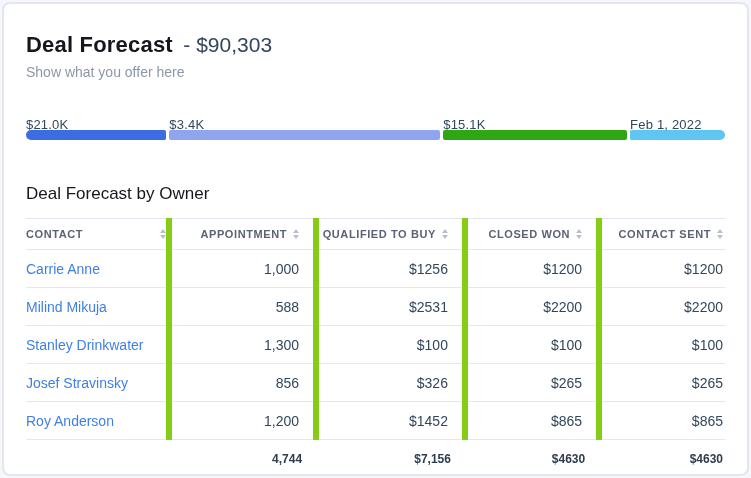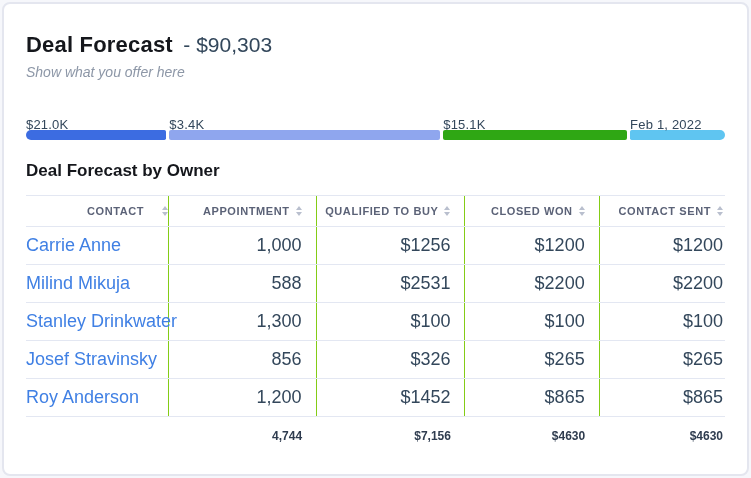--- a/index.html
+++ b/index.html
@@ -10,52 +10,52 @@
   }
   .card {
     position:absolute; left:2px; top:2px; right:2px; bottom:2px;
     background:#ffffff; border:2px solid #e4e6ef; border-radius:8px;
     box-sizing:border-box; padding:18px 22px 0 22px; overflow:hidden;
   }
   
   .title-row { margin-top:10px; white-space:nowrap; }
   .title-main { font-size:22px; font-weight:bold; color:#15171c; letter-spacing:.2px; }
   .title-amount { font-size:21px; font-weight:normal; color:#33475b; margin-left:6px; }
-  .subtitle { margin-top:6px; font-size:14px; color:#8d97a7;font-style:italic; }
+  .subtitle { margin-top:6px; font-size:14px; color:#8d97a7; }
 
   
   .progress-labels { position:relative; height:16px; margin-top:25px; }
   .progress-label {
     position:absolute; top:12px; font-size:13px; color:#33475b;
     letter-spacing:.2px; white-space:nowrap;
   }
   .progress-bar { display:flex; gap:3px; height:10px; margin-top:9px; }
   .progress-segment { flex-basis:0; border-radius:2px; }
   .progress-segment:first-child { border-top-left-radius:6px; border-bottom-left-radius:6px; }
   .progress-segment:last-child  { border-top-right-radius:6px; border-bottom-right-radius:6px; }
 
   
-  .section-title { margin-top:21px; font-size:17px; font-weight:bold; color:#15171c; }
+  .section-title { margin-top:44px; font-size:17px; font-weight:normal; color:#15171c; }
 
   
   table { width:100%; border-collapse:collapse; table-layout:fixed; margin-top:14px; }
   col.c0 { width:20.4%; } col.c1 { width:21.1%; } col.c2 { width:21.3%; }
   col.c3 { width:19.2%; } col.c4 { width:18.0%; }
   thead th {
     border-top:1px solid #e3e7f2; border-bottom:1px solid #e3e7f2;
     height:30px; padding:0; font-size:11px; font-weight:bold;
     color:#5b6277; letter-spacing:.6px; white-space:nowrap;
   }
   thead th .th-inner { display:flex; align-items:center; }
-  thead th.align-left  .th-inner { justify-content:flex-end; padding-left:0;gap:12px; }
+  thead th.align-left  .th-inner { justify-content:space-between; padding-left:0; }
   thead th.align-right .th-inner { justify-content:flex-end; padding-right:14px; }
   thead th.last .th-inner { padding-right:2px; }
-  thead th + th, tbody td + td { border-left:1px solid #84cc16; }
+  thead th + th, tbody td + td { border-left:6px solid #84cc16; }
   tbody td {
-    height:37px; padding:0; font-size:18px; color:#33475b;
+    height:37px; padding:0; font-size:14px; color:#33475b;
     border-bottom:1px solid #e3e7f2; white-space:nowrap;
   }
   tbody td.align-right { text-align:right; padding-right:14px; }
   tbody td.last { padding-right:2px; }
   tbody td.contact-cell { color:#4080e4; }
   .contact-link { color:#4080e4; text-decoration:none; cursor:pointer; }
   tfoot td {
     border:none; height:38px; padding:0; font-size:12px; font-weight:bold;
     color:#2f3c4f; text-align:right; padding-right:14px; white-space:nowrap;
   }

